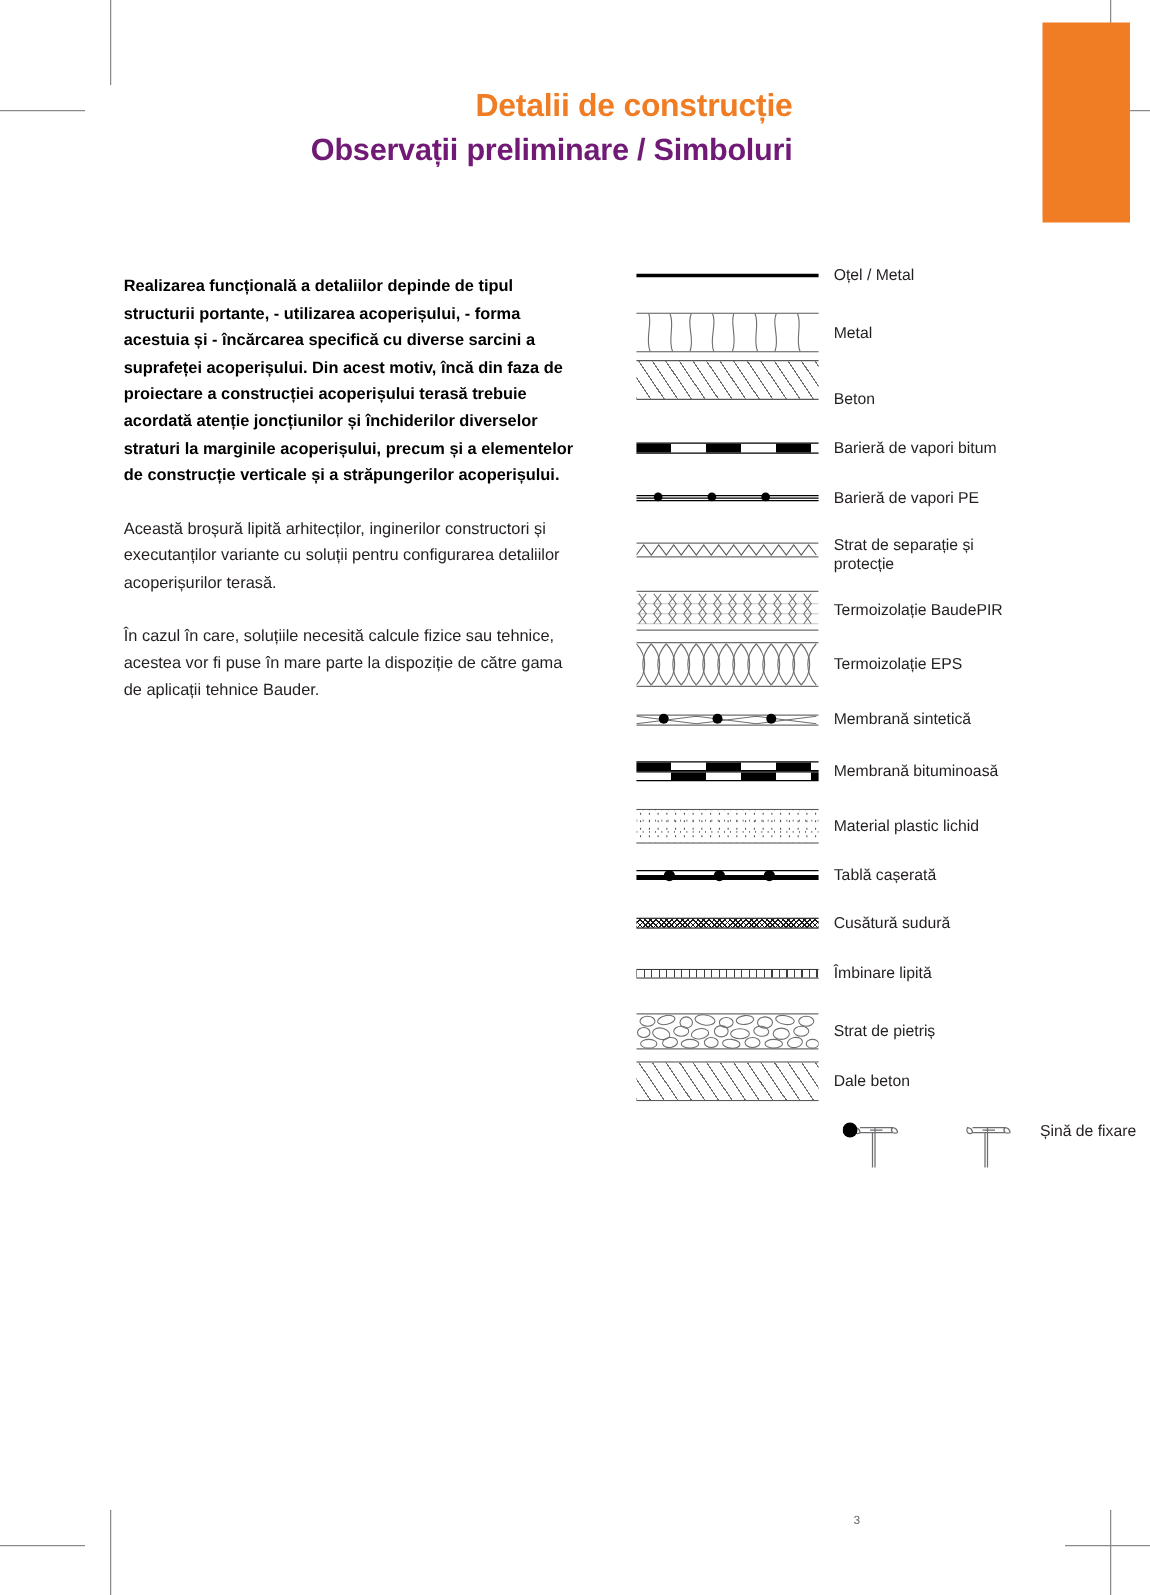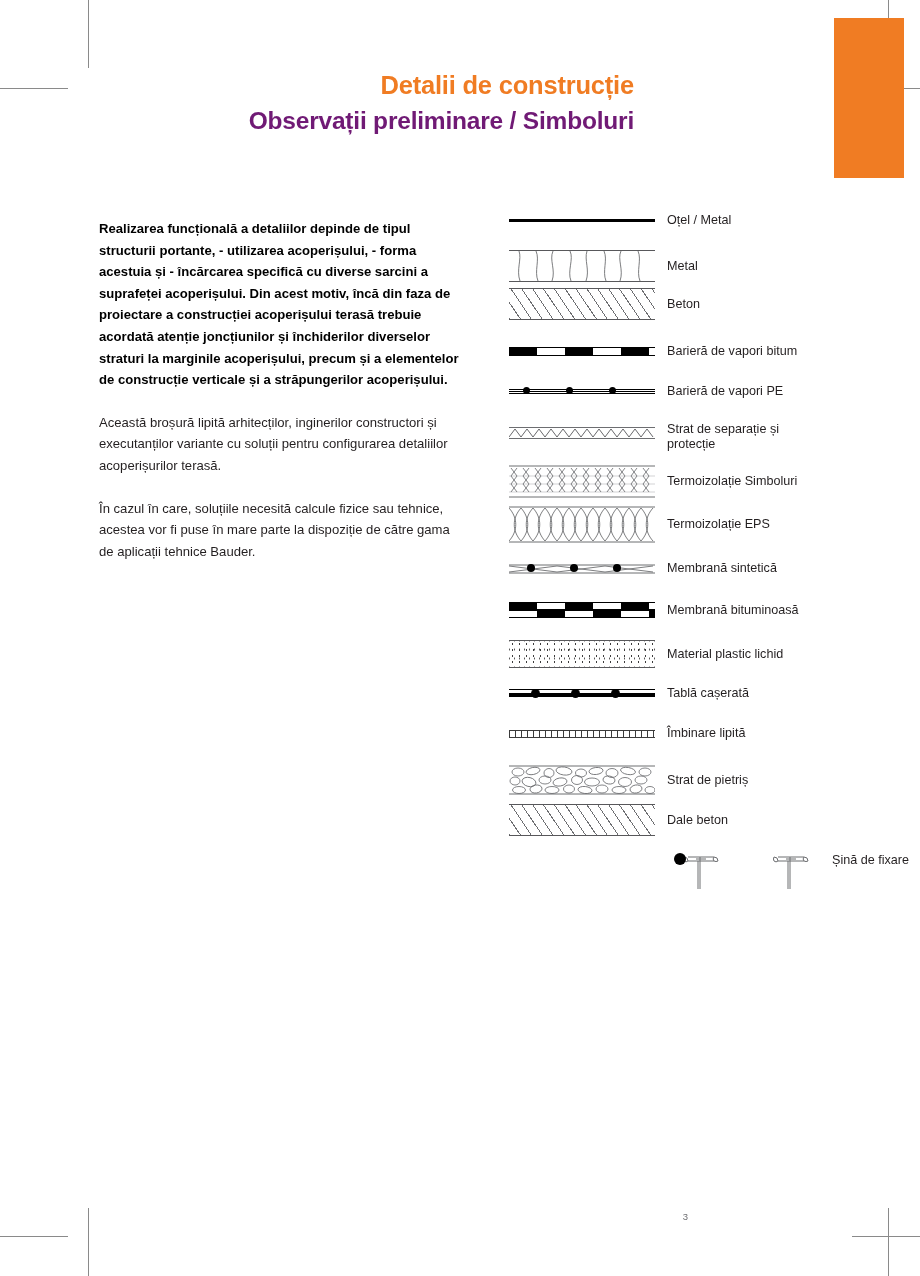--- a/index.html
+++ b/index.html
@@ -211,21 +211,21 @@
       </div>
       <div class="lbl" style="margin-top:9px;">Metal</div>
     </div>
 
     <div class="legend-row" style="margin-top:6px;">
       <div class="sym-wrap">
           <div class="sym s-hatch band">
             <div class="fill"></div>
           </div>
         </div>
-      <div class="lbl" style="margin-top:9px;text-align:center;">Beton</div>
+      <div class="lbl" style="margin-top:24px;text-align:center;">Beton</div>
     </div>
 
     <div class="legend-row" style="margin-top:26px;">
       <div class="sym-wrap">
           <div class="sym s-bitvb">
             <div class="r"></div>
           </div>
         </div>
       <div class="lbl" style="margin-top:-2px;">Barieră de vapori bitum</div>
     </div>
@@ -273,21 +273,21 @@
               <path d="M86 3 l6 8 l-6 8 l6 8 M92 3 l-6 8 l6 8 l-6 8"></path>
               <path d="M98 3 l6 8 l-6 8 l6 8 M104 3 l-6 8 l6 8 l-6 8"></path>
               <path d="M110 3 l6 8 l-6 8 l6 8 M116 3 l-6 8 l6 8 l-6 8"></path>
               <path d="M122 3 l6 8 l-6 8 l6 8 M128 3 l-6 8 l6 8 l-6 8"></path>
               <path d="M134 3 l6 8 l-6 8 l6 8 M140 3 l-6 8 l6 8 l-6 8"></path>
               <path d="M0 11 H146 M0 19 H146 M0 27 H146" stroke-width="0.55" opacity="0.55"></path>
             </g>
           </svg>
         </div>
       </div>
-      <div class="lbl" style="margin-top:9px;">Termoizolație Simboluri</div>
+      <div class="lbl" style="margin-top:9px;">Termoizolație BaudePIR</div>
     </div>
 
     <div class="legend-row" style="margin-top:8px;">
       <div class="sym-wrap">
         <div class="sym s-eps">
           <svg width="146" height="37" viewBox="0 0 146 37">
             <path d="M0 1 H146 M0 36 H146" stroke="#6d6e71" stroke-width="1"></path>
             <g fill="none" stroke="#6d6e71" stroke-width="0.9">
               <path d="M0 2 C9 12, 9 25, 0 35"></path>
               <path d="M12 2 C3 12, 3 25, 12 35"></path>
@@ -361,20 +361,28 @@
           <div class="thin"></div>
             <div class="thick"></div>
           <div class="d" style="left:22px;"></div>
           <div class="d" style="left:62px;"></div>
           <div class="d" style="left:102px;"></div>
         </div>
       </div>
       <div class="lbl" style="margin-top:-1px;">Tablă cașerată</div>
     </div>
 
+    <div class="legend-row" style="margin-top:26px;">
+      <div class="sym-wrap">
+          <div class="sym s-weld">
+            <div class="fill"></div>
+          </div>
+        </div>
+      <div class="lbl" style="margin-top:-3px;">Cusătură sudură</div>
+    </div>
 
     <div class="legend-row" style="margin-top:29px;">
       <div class="sym-wrap">
           <div class="sym s-glue">
             <div class="fill"></div>
           </div>
         </div>
       <div class="lbl" style="margin-top:-4px;">Îmbinare lipită</div>
     </div>
 

